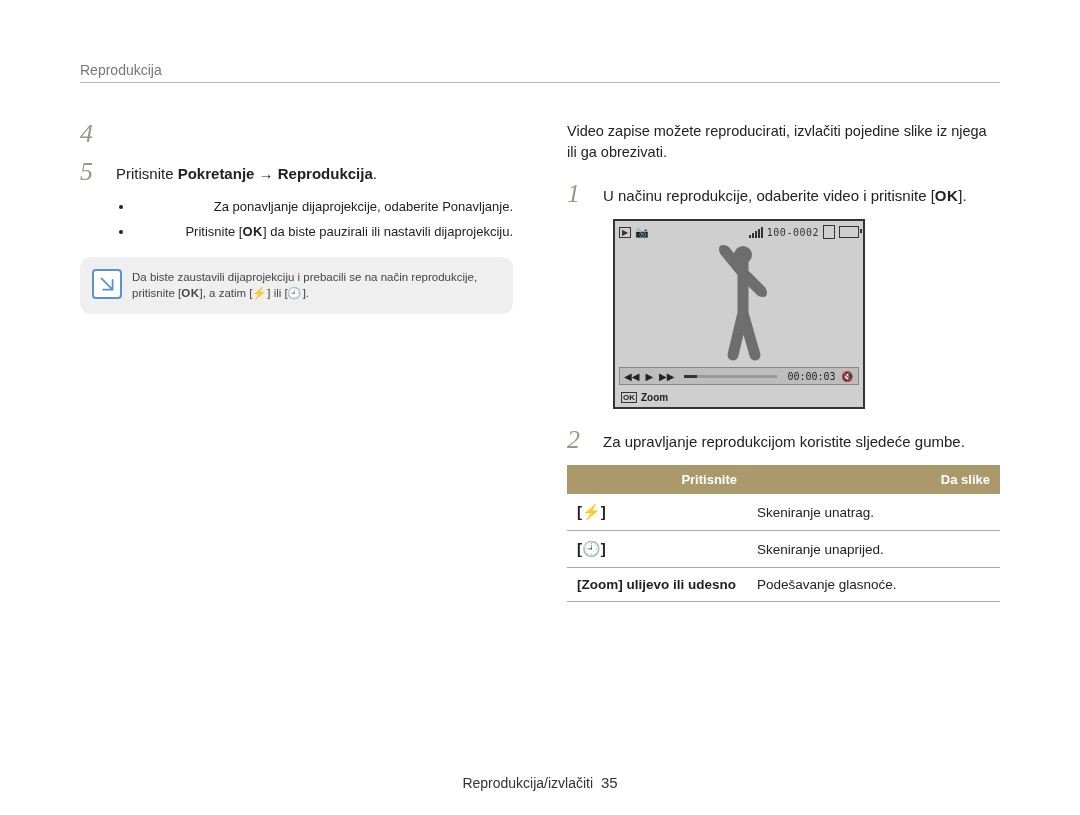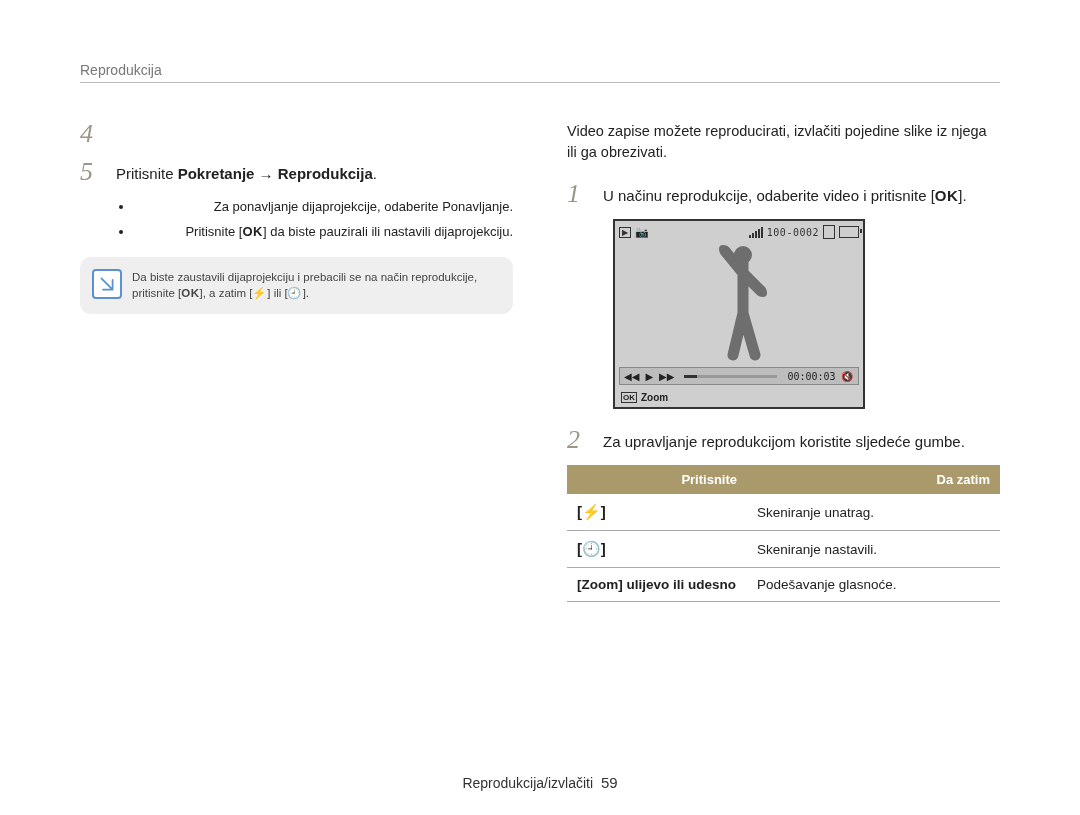--- a/index.html
+++ b/index.html
@@ -297,40 +297,40 @@
 
       <div class="step">
         <div class="step-num">2</div>
         <div class="step-body">Za upravljanje reprodukcijom koristite sljedeće gumbe.</div>
       </div>
 
       <table class="controls">
         <thead>
           <tr>
             <th>Pritisnite</th>
-            <th>Da zatim</th>
+            <th>Da slike</th>
           </tr>
         </thead>
         <tbody>
           <tr>
             <td class="keycell">[⚡]</td>
             <td>Skeniranje unatrag.</td>
           </tr>
           <tr>
             <td class="keycell">[🕘]</td>
-            <td>Skeniranje nastavili.</td>
+            <td>Skeniranje unaprijed.</td>
           </tr>
           <tr>
             <td class="keycell" style="font-size:13.5px;">[Zoom] ulijevo ili udesno</td>
             <td>Podešavanje glasnoće.</td>
           </tr>
         </tbody>
       </table>
 
     </div>
   </div>
 
   <div class="footer">
     <span>Reprodukcija/izvlačiti</span>
-    &nbsp;<span class="pg">59</span>
+    &nbsp;<span class="pg">35</span>
   </div>
 
 </div>
 
 </body></html>

